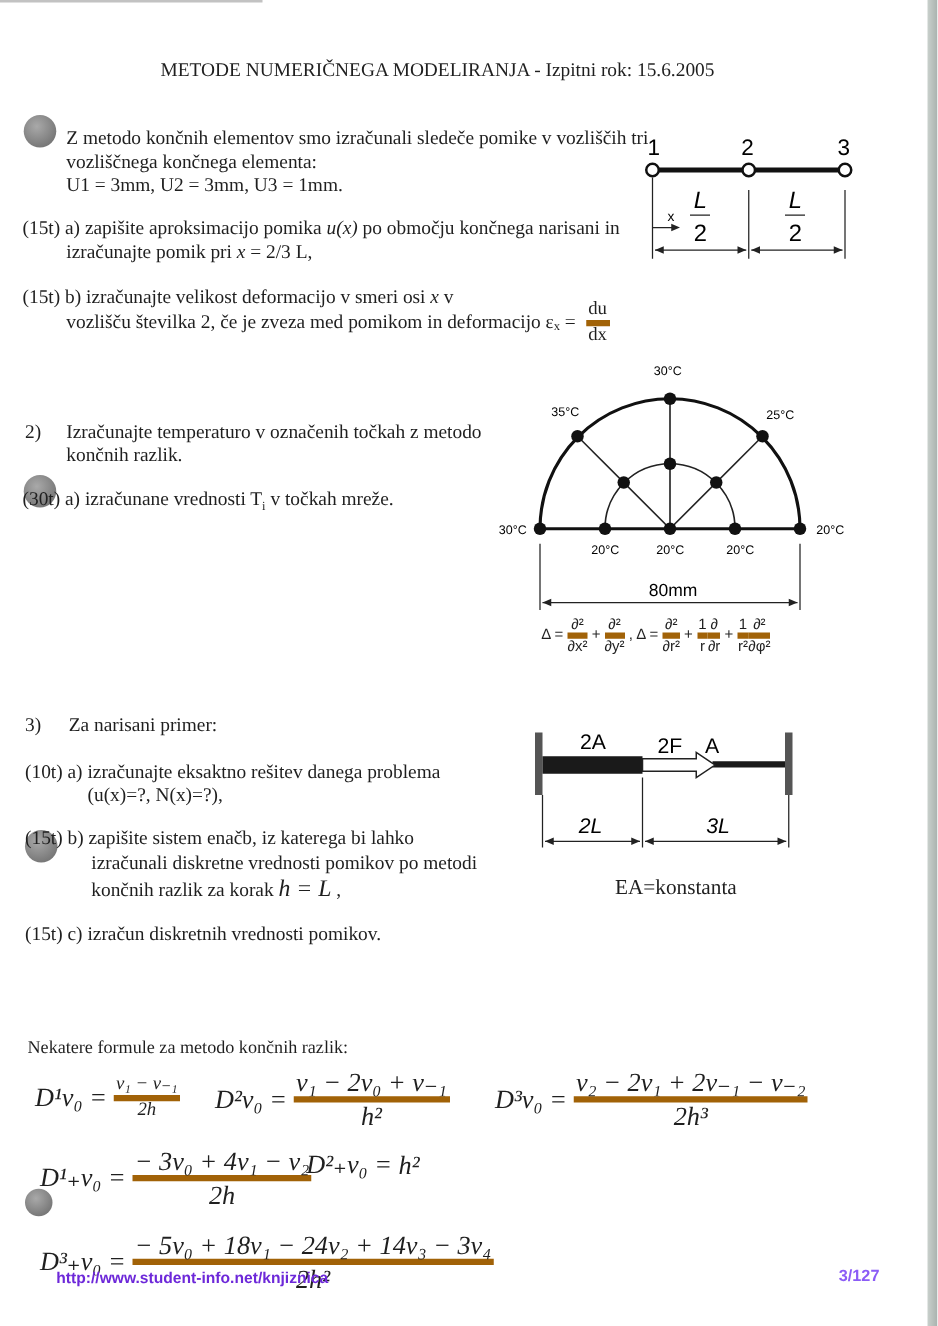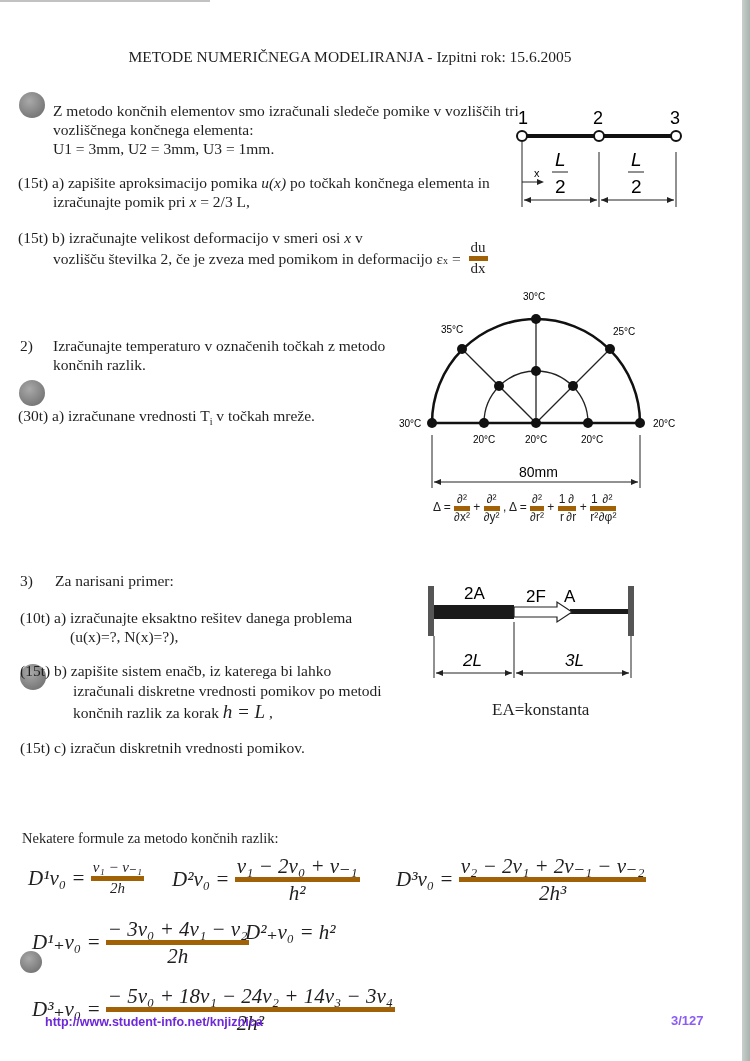--- a/index.html
+++ b/index.html
@@ -44,21 +44,21 @@
 <div class="hole" style="left:20px;top:951px;width:22px;height:22px;"></div>
 
 <div class="abs txt" style="left:53px;top:101px;">
   <div>Z metodo končnih elementov smo izračunali sledeče pomike v vozliščih tri</div>
   <div>vozliščnega končnega elementa:</div>
   <div>U1 = 3mm, U2 = 3mm, U3 = 1mm.</div>
 </div>
 
 <div class="abs txt" style="left:18px;top:173px;">
   <span>(15t)</span>
-  <span>a) zapišite aproksimacijo pomika </span><i class="v">u(x)</i><span> po točkah končnega elementa in</span>
+  <span>a) zapišite aproksimacijo pomika </span><i class="v">u(x)</i><span> po območju končnega narisani in</span>
 </div>
 <div class="abs txt" style="left:53px;top:192px;">
   <span>izračunajte pomik pri </span><i class="v">x</i><span> = 2/3 L,</span>
 </div>
 
 <div class="abs txt" style="left:18px;top:228px;">
   <span>(15t)</span>
   <span>b) izračunajte velikost deformacijo v smeri osi </span><i class="v">x</i><span> v</span>
 </div>
 <div class="abs txt" style="left:53px;top:240px;">
@@ -100,21 +100,21 @@
   <text x="131" y="93" font-size="19" font-family="Liberation Serif, serif">2</text>
 </svg>
 
 <div class="abs txt" style="left:20px;top:336px;">
   <span>2)</span>
 </div>
 <div class="abs txt" style="left:53px;top:336px;">
   <div>Izračunajte temperaturo v označenih točkah z metodo</div>
   <div>končnih razlik.</div>
 </div>
-<div class="abs txt" style="left:18px;top:390px;margin-top:16px;">
+<div class="abs txt" style="left:18px;top:390px;">
   <span>(30t)</span>
   <span>a) izračunane vrednosti T</span><sub style="font-size:10px">i</sub><span> v točkah mreže.</span>
 </div>
 
 <svg class="abs" style="left:395px;top:283px;" width="290" height="205" viewBox="0 0 290 205">
 
   <path d="M 37 140 A 104 104 0 0 1 245 140" fill="none" stroke="#111" stroke-width="2.5"></path>
 
   <path d="M 89 140 A 52 52 0 0 1 193 140" fill="none" stroke="#222" stroke-width="1.3"></path>
   <line x1="37" y1="140" x2="245" y2="140" stroke="#111" stroke-width="2.5"></line>

